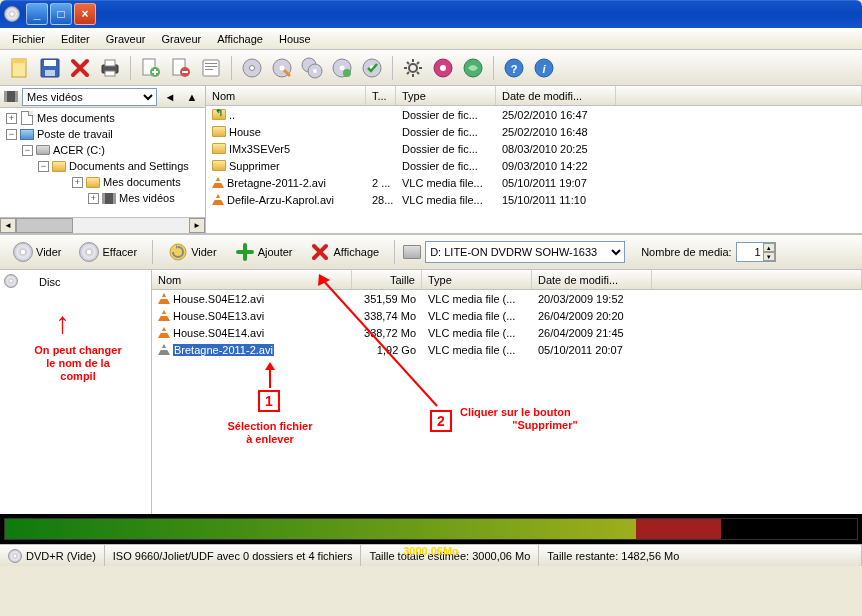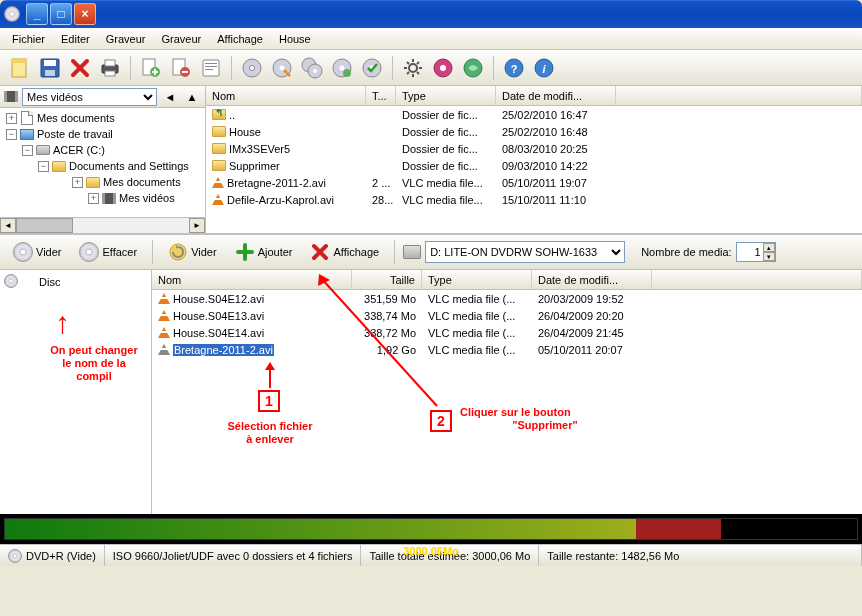--- a/index.html
+++ b/index.html
@@ -472,21 +472,21 @@
           </div>
           <div class="list-cell" style="width:70px;justify-content:flex-end">1,92 Go</div>
           <div class="list-cell" style="width:110px">VLC media file (...</div>
           <div class="list-cell" style="width:120px">05/10/2011 20:07</div>
         </div>
       </div>
   </div>
 </div>
 
 <div class="annotation" style="left:55px; top:305px"><span class="arrow-up">↑</span></div>
-<div class="annotation" style="left:24px; top:344px; width:140px">
+<div class="annotation" style="left:8px; top:344px; width:140px">
   <div>On peut changer</div>
     <div>le nom de la</div>
     <div>compil</div>
 </div>
 <div class="annotation" style="left:258px; top:390px"><span class="ann-box">1</span></div>
 <div class="annotation" style="left:195px; top:420px; width:150px">
   <div>Sélection fichier</div>
     <div>à enlever</div>
 </div>
 <div class="annotation" style="left:430px; top:410px"><span class="ann-box">2</span></div>

